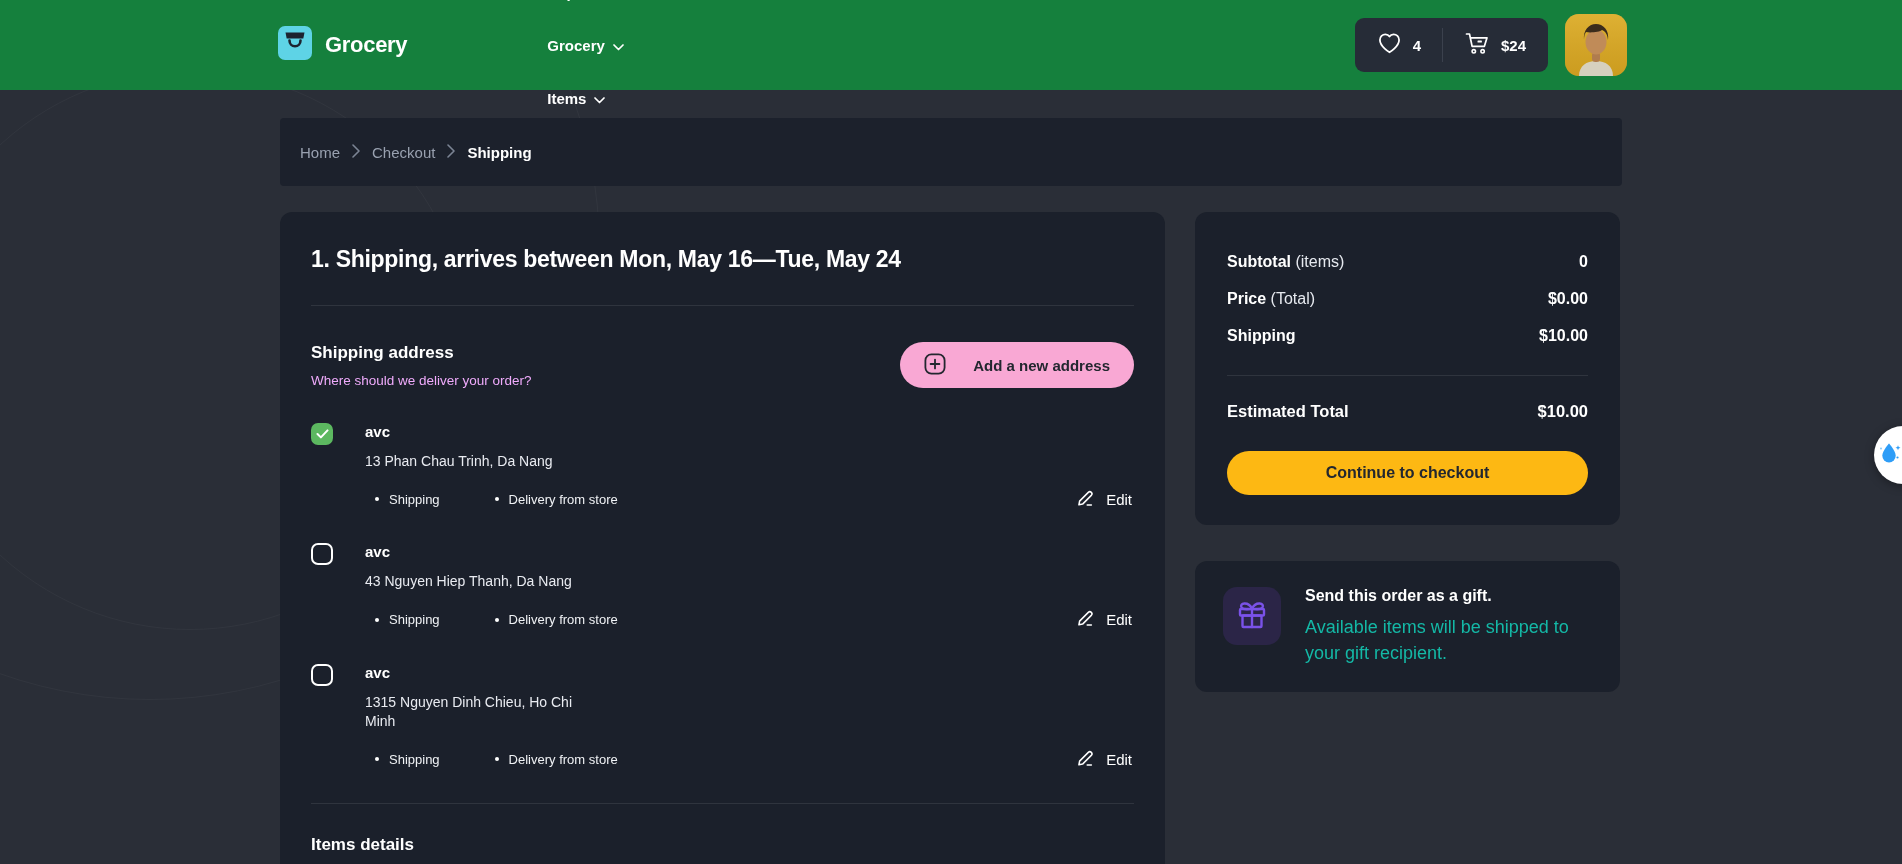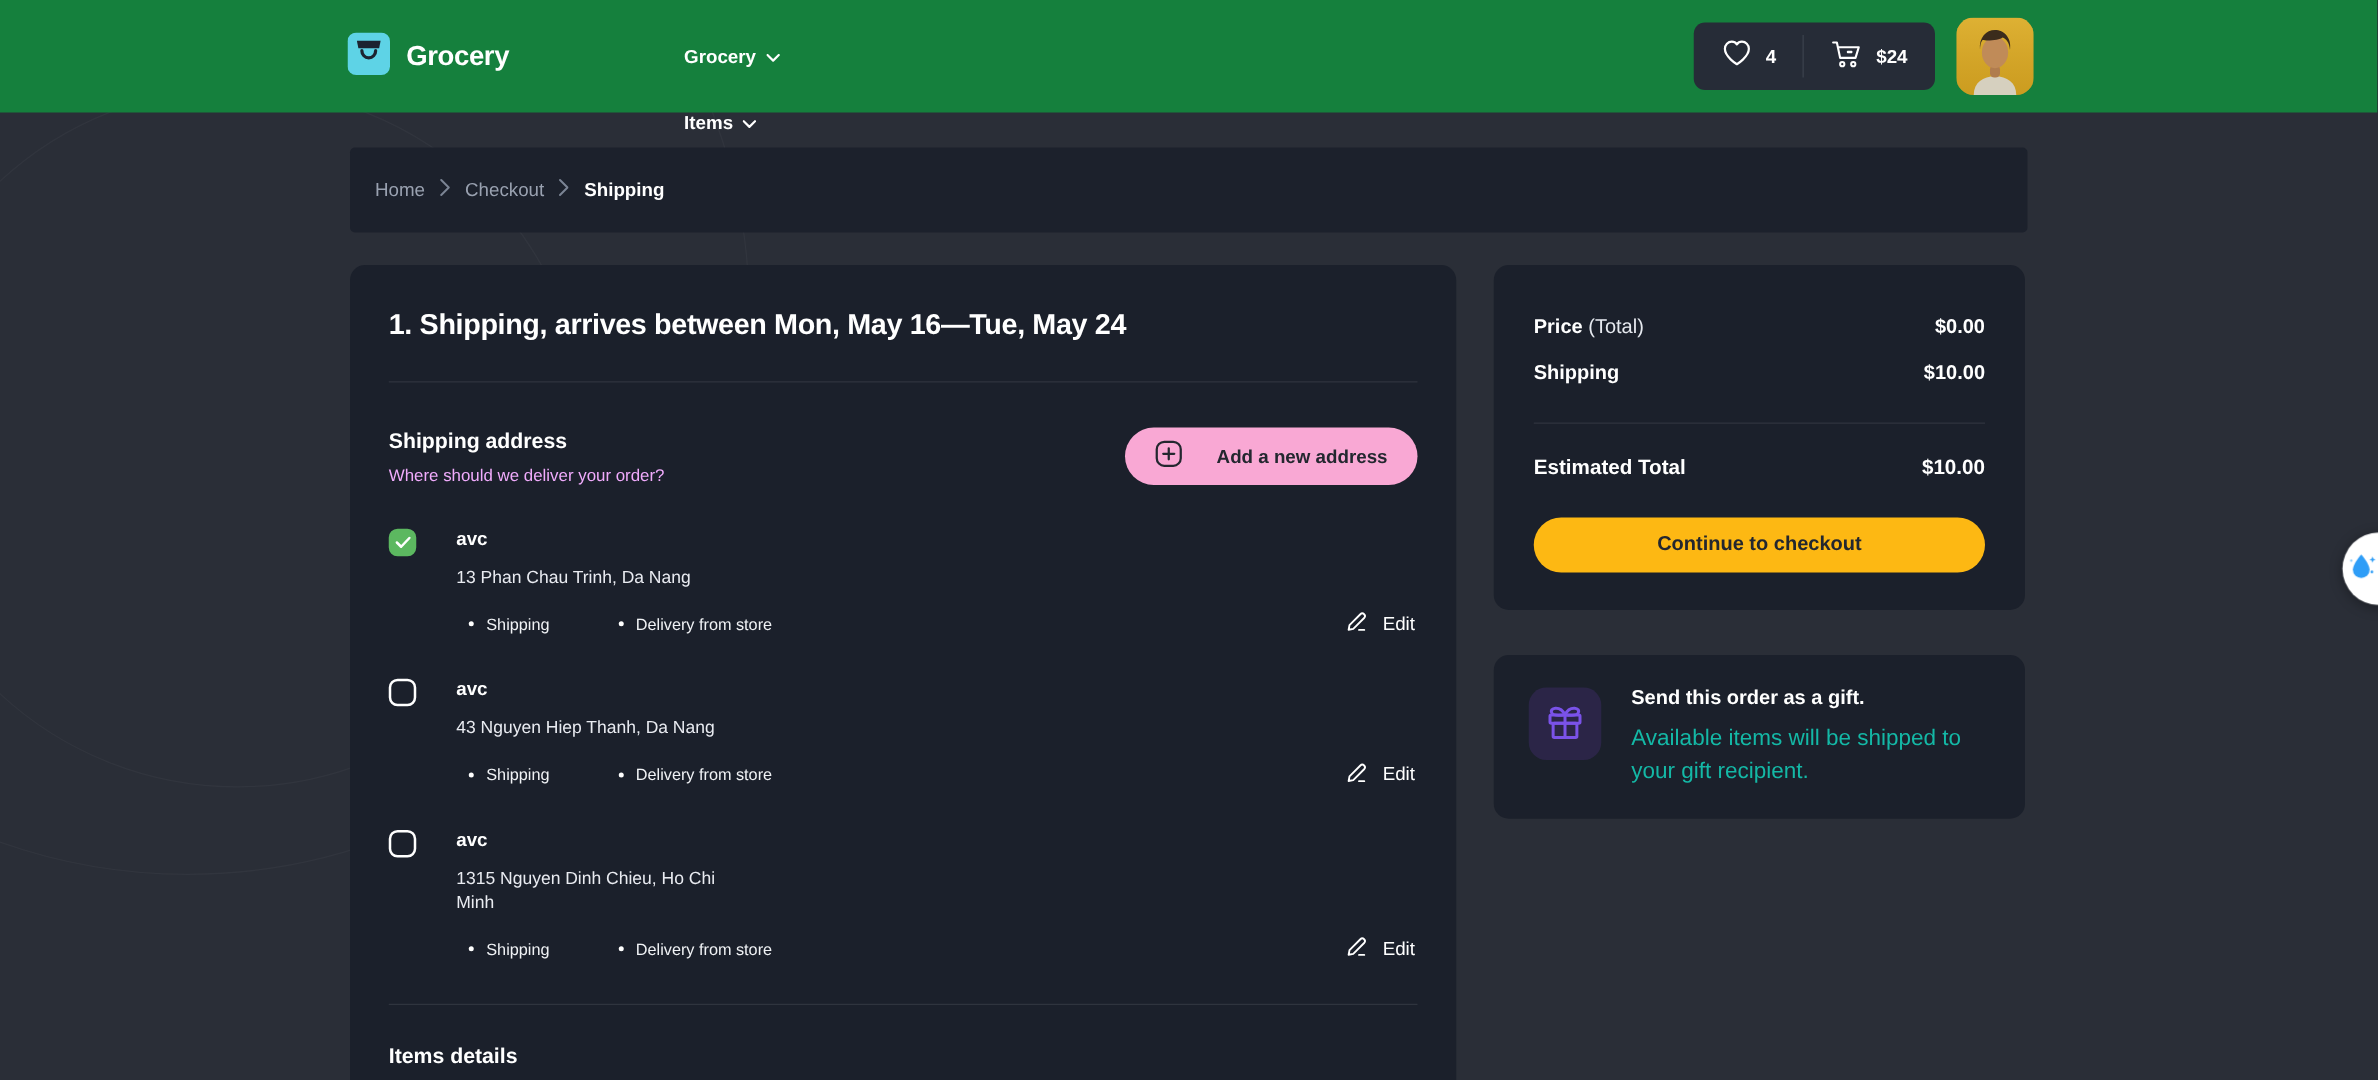--- a/index.html
+++ b/index.html
@@ -344,20 +344,24 @@
 
       </div>
 
       <div class="hr hr-2"></div>
       <div class="items-title">Items details</div>
     </section>
 
     <aside class="sidebar">
       <div class="summary-card">
         <div class="sum-row">
+          <span class="sum-label"><b>Subtotal</b> <span class="sum-suffix">(items)</span></span>
+          <span class="sum-value">0</span>
+        </div>
+        <div class="sum-row">
           <span class="sum-label"><b>Price</b> <span class="sum-suffix">(Total)</span></span>
           <span class="sum-value">$0.00</span>
         </div>
         <div class="sum-row">
           <span class="sum-label"><b>Shipping</b> <span class="sum-suffix"></span></span>
           <span class="sum-value">$10.00</span>
         </div>
         <div class="sum-hr"></div>
         <div class="est-row">
           <span>Estimated Total</span>

